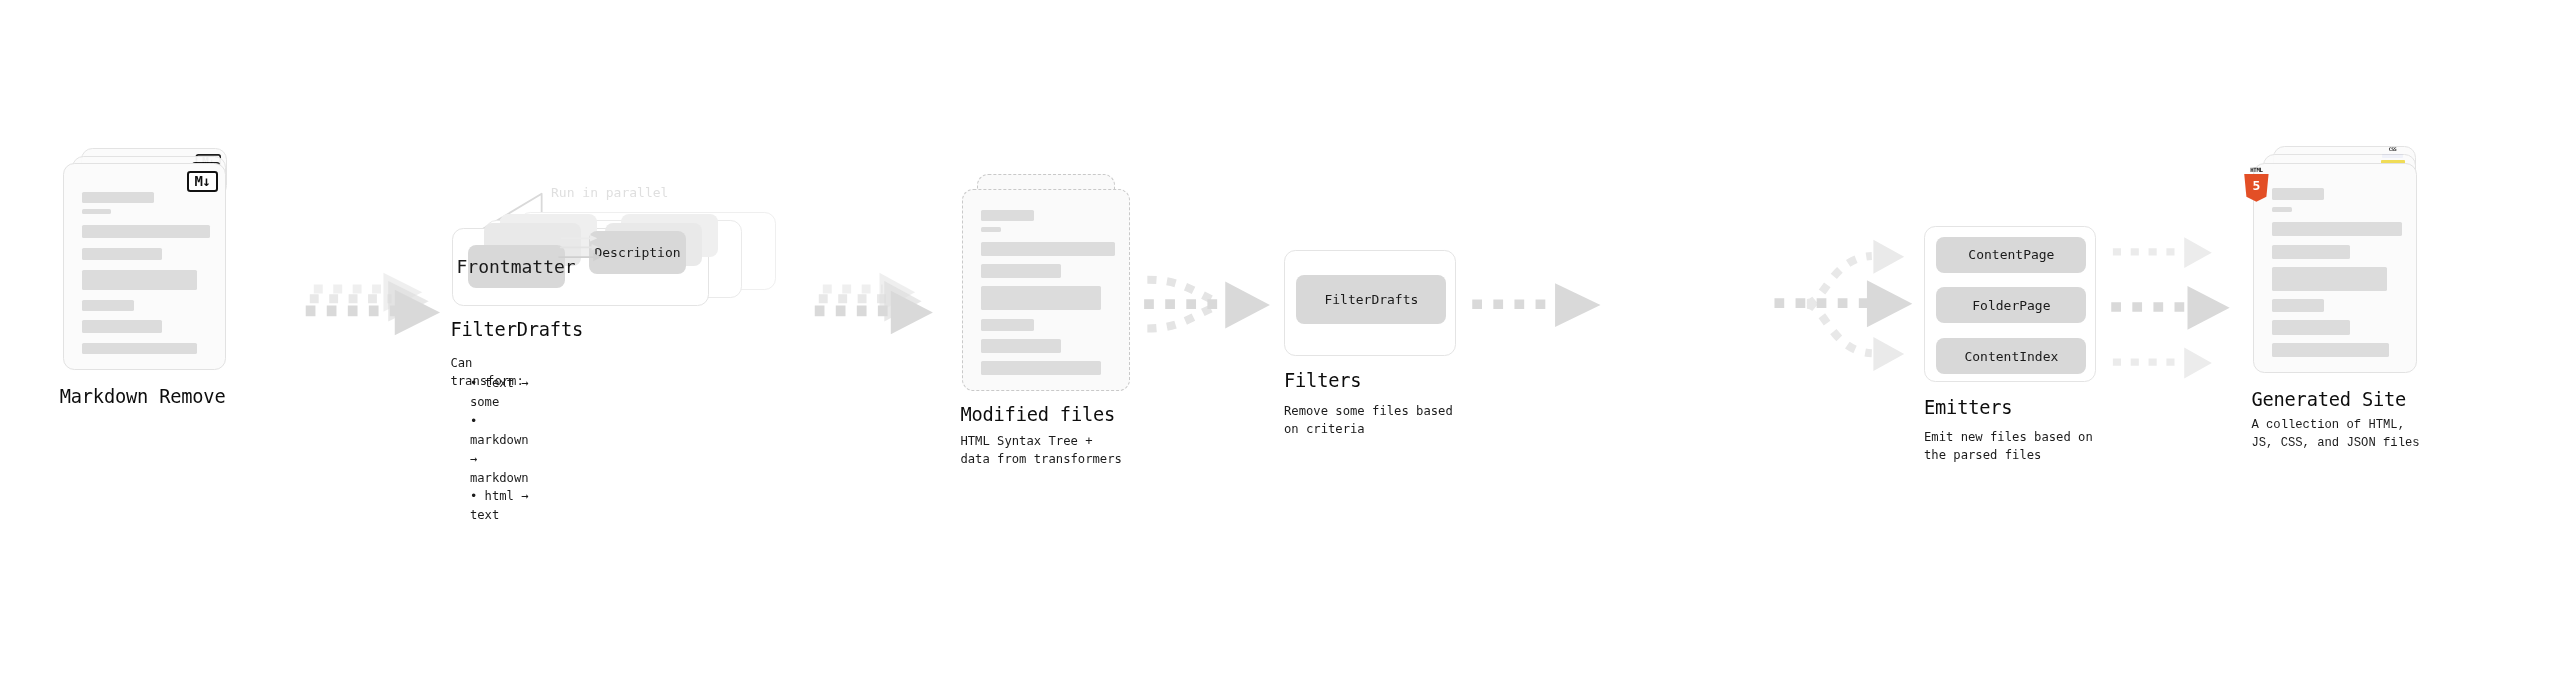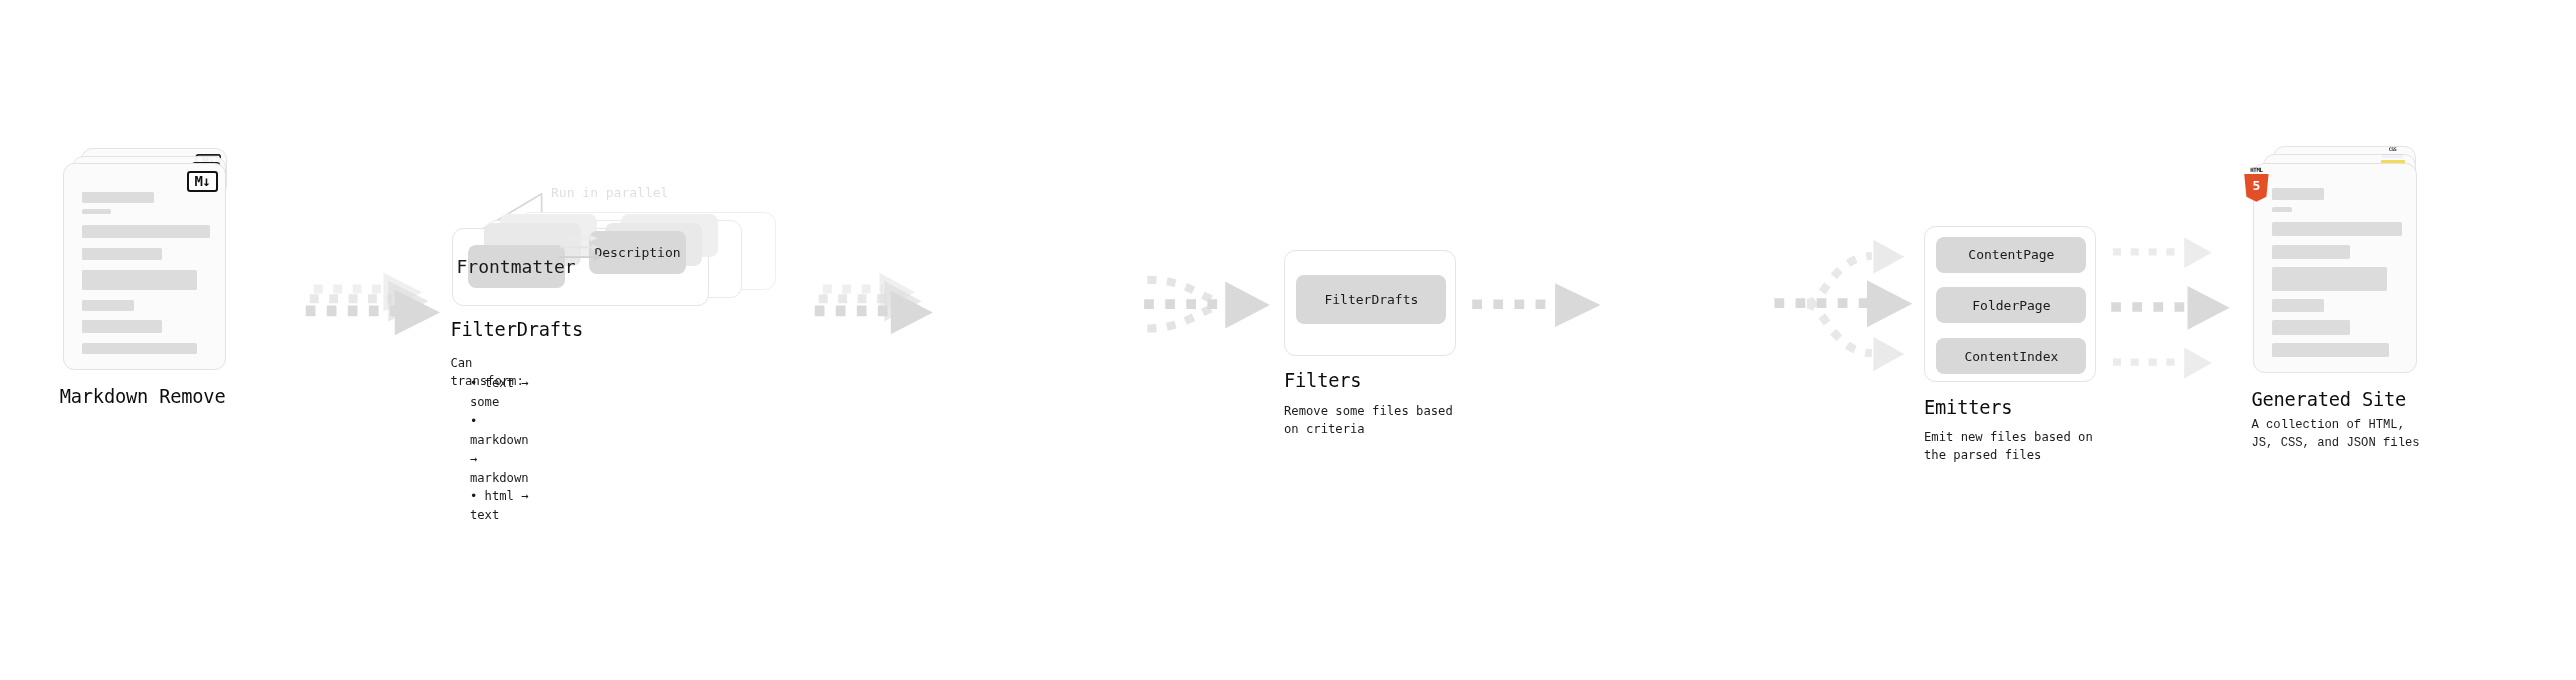--- a/index.html
+++ b/index.html
@@ -254,20 +254,40 @@
         <path d="M7 38 H 92"></path>
       </g>
       <polygon points="88,16 134,41 88,66" fill="#dcdcdc" opacity=".65"></polygon>
       <g stroke="#d9d9d9" stroke-width="13" stroke-dasharray="12 14" fill="none">
         <path d="M2 53 H 100"></path>
       </g>
       <polygon points="96,28 148,55 96,82" fill="#d9d9d9"></polygon>
     </svg>
   </div>
 
+  <div class="node" style="left:962px; top:189px;">
+    <div class="doc-stack" style="width:175px;height:203px;">
+      <div class="doc-card dashed" style="left:14.6px; top:-14.6px; width:138px; height:44px;"></div>
+      <div class="doc-card dashed" style="left:0; top:0; width:168px; height:202px;">
+        <div class="doc-body" style="padding-top:19.5px;">
+          <div class="sk" style="width:53px;height:14.6px;margin-bottom:6.5px;"></div>
+          <div class="sk" style="width:19.5px;height:6.5px;margin-bottom:9.8px;"></div>
+          <div class="sk" style="width:134px;height:18px;margin-bottom:8.1px;"></div>
+          <div class="sk" style="width:80px;height:18px;margin-bottom:8.1px;"></div>
+          <div class="sk" style="width:120px;height:31px;margin-bottom:8.1px;"></div>
+          <div class="sk" style="width:53px;height:16.3px;margin-bottom:8.1px;"></div>
+          <div class="sk" style="width:80px;height:18px;margin-bottom:8.1px;"></div>
+          <div class="sk" style="width:120px;height:18px;"></div>
+        </div>
+      </div>
+    </div>
+    <div class="cap-title" style="left:-1.6px; top:215px;">Modified files</div>
+    <div class="cap-sub" style="left:-1.6px; top:244px;">HTML Syntax Tree +
+data from transformers</div>
+  </div>
 
   <div class="arrow-layer" style="left:1136px; top:260px;">
     <svg width="142" height="102" viewBox="0 0 175 125">
       <g fill="none" stroke="#e4e4e4" stroke-width="10" stroke-dasharray="11 13">
         <path d="M14 24 C 58 24, 72 40, 104 53"></path>
         <path d="M14 84 C 58 84, 72 66, 104 55"></path>
       </g>
       <g fill="none" stroke="#d9d9d9" stroke-width="12" stroke-dasharray="12 14">
         <path d="M10 54 H 112"></path>
       </g>

